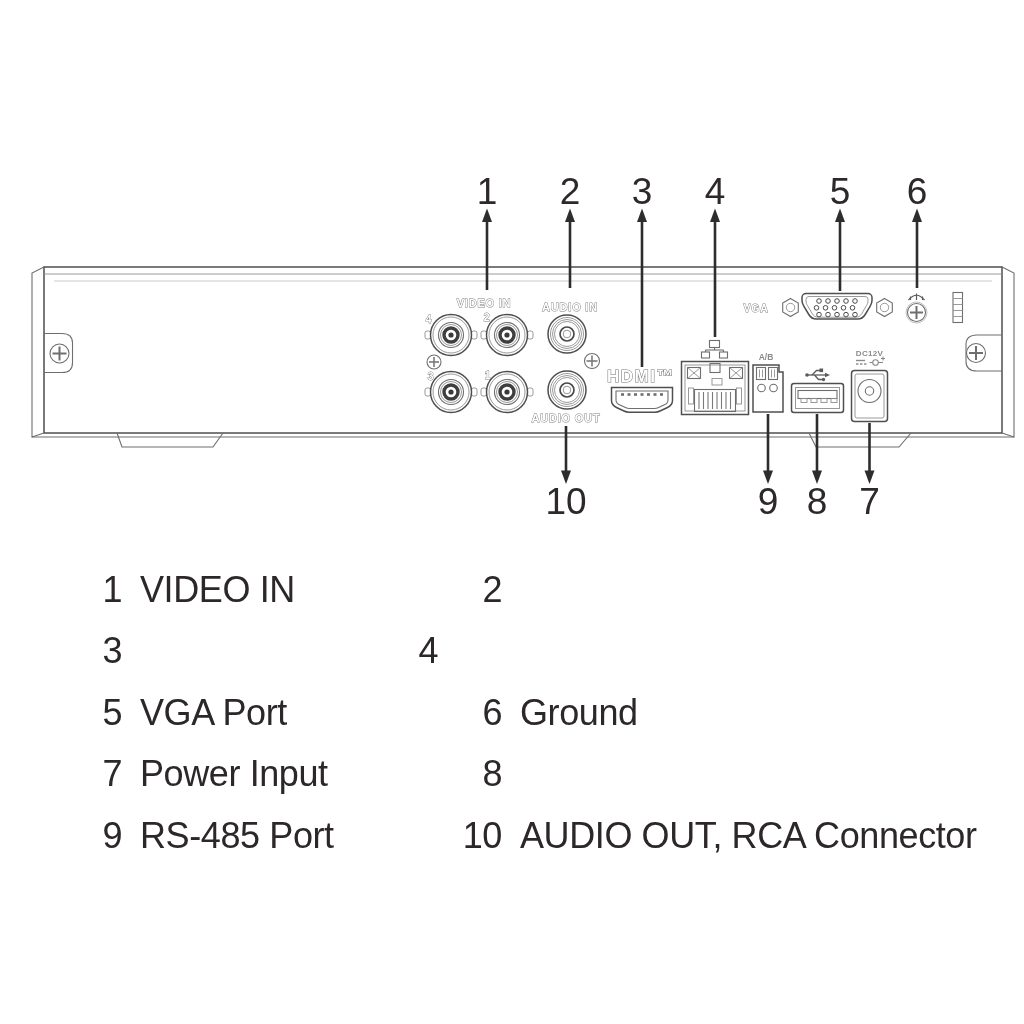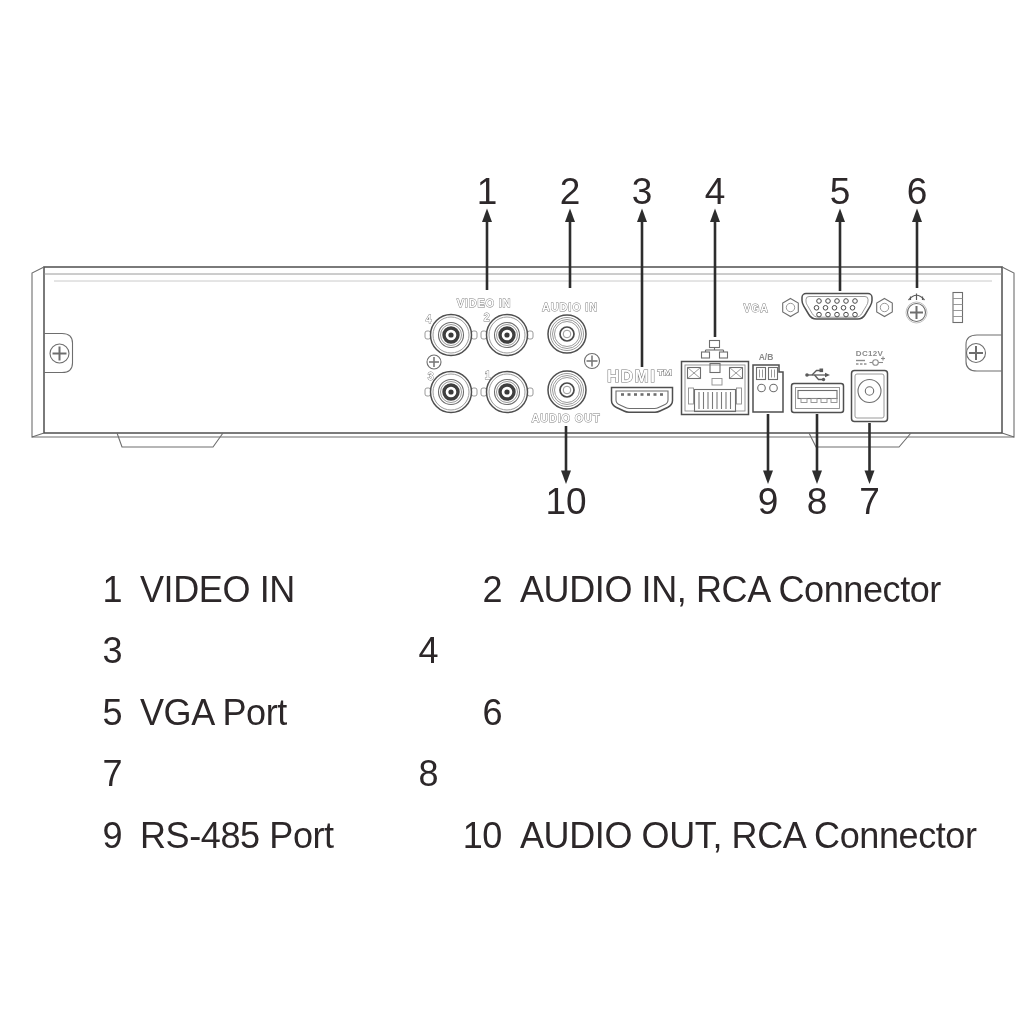--- a/index.html
+++ b/index.html
@@ -339,33 +339,34 @@
         <polygon points="869.5,484 864.5,470.5 874.5,470.5" class="ahead"></polygon>
     <text x="869.5" y="514" class="callout-num">7</text>
   </g>
 </svg>
 
   <div class="legend">
     <div class="lrow">
       <div class="lnum">1</div>
       <div class="llabel">VIDEO IN</div>
       <div class="lnum">2</div>
-      <div class="llabel">AUDIO IN, RCA Connector</div>
     </div>
     <div class="lrow">
       <div class="lnum">3</div>
       <div class="lnum">4</div>
     </div>
     <div class="lrow">
       <div class="lnum">5</div>
       <div class="llabel">VGA Port</div>
       <div class="lnum">6</div>
+      <div class="llabel">Ground</div>
     </div>
     <div class="lrow">
       <div class="lnum">7</div>
+      <div class="llabel">Power Input</div>
       <div class="lnum">8</div>
     </div>
     <div class="lrow">
       <div class="lnum">9</div>
       <div class="llabel">RS-485 Port</div>
       <div class="lnum">10</div>
       <div class="llabel">AUDIO OUT, RCA Connector</div>
     </div>
   </div>
 </div>

